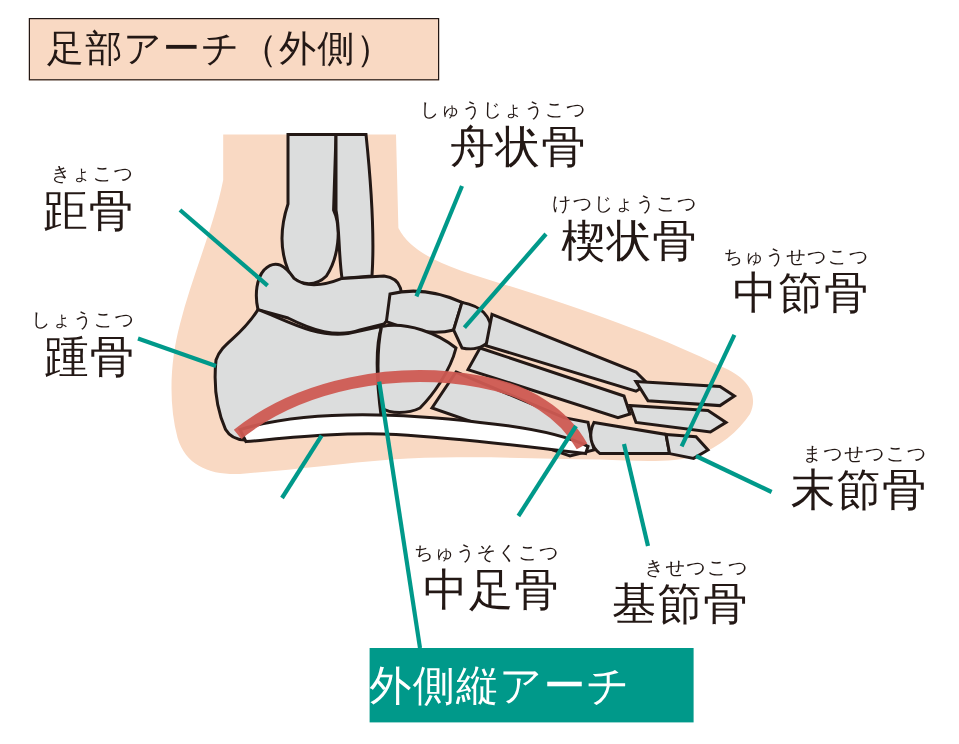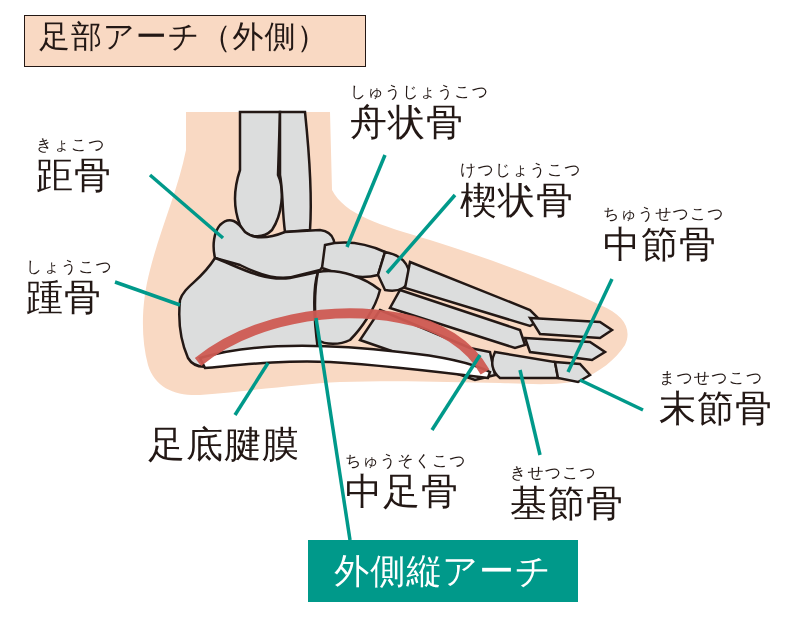--- a/index.html
+++ b/index.html
@@ -1,27 +1,27 @@
 <!DOCTYPE html>
 <html><head>
 <meta charset="utf-8">
 <style>
   html, body { margin: 0; padding: 0; background: #ffffff; }
   body { width: 799px; height: 620px; position: relative; overflow: hidden;
          font-family: "DejaVu Sans", "Liberation Sans", sans-serif; color: #231815; }
   .title-box { position: absolute; left: 24px; top: 15px; width: 342px; height: 52px;
                background: #f9d9c3; border: 1.5px solid #231815; box-sizing: border-box;
-               display: flex; padding-left: 14px; font-size: 31px; letter-spacing: 1px; }
+               display: flex; align-items: center; padding-left: 14px; font-size: 31px; letter-spacing: 1px; }
   svg.illus { position: absolute; left: 0; top: 0; }
-  .label { position: absolute; text-align: left; line-height: 1; white-space: nowrap; }
+  .label { position: absolute; text-align: right; line-height: 1; white-space: nowrap; }
   .label .ruby { display: block; font-size: 16px; letter-spacing: 1px; margin-bottom: 4px; }
   .label .main { display: block; font-size: 37px; font-weight: normal; letter-spacing: 1px; }
   .arch-box { position: absolute; left: 308px; top: 540px; width: 270px; height: 62px;
               background: #00998a; color: #ffffff; font-size: 35px; display: flex;
-              align-items: center; justify-content: center; letter-spacing: 1px; }
+              align-items: center; justify-content: flex-start; letter-spacing: 1px; }
 </style>
 </head>
 <body>
 
 <div class="title-box">
   <span>足部アーチ（外側）</span>
 </div>
 
 <svg class="illus" width="799" height="620" viewBox="0 0 799 620">
 
@@ -82,21 +82,20 @@
 </div>
 <div class="label" style="left:603px; top:206px;">
   <span class="ruby">ちゅうせつこつ</span>
   <span class="main">中節骨</span>
 </div>
 <div class="label" style="left:659px; top:370px;">
   <span class="ruby">まつせつこつ</span>
   <span class="main">末節骨</span>
 </div>
 <div class="label" style="left:148px; top:426px;">
-  <span class="main">足底腱膜</span>
 </div>
 <div class="label" style="left:345px; top:453px;">
   <span class="ruby">ちゅうそくこつ</span>
   <span class="main">中足骨</span>
 </div>
 <div class="label" style="left:510px; top:465px;">
   <span class="ruby">きせつこつ</span>
   <span class="main">基節骨</span>
 </div>
 

